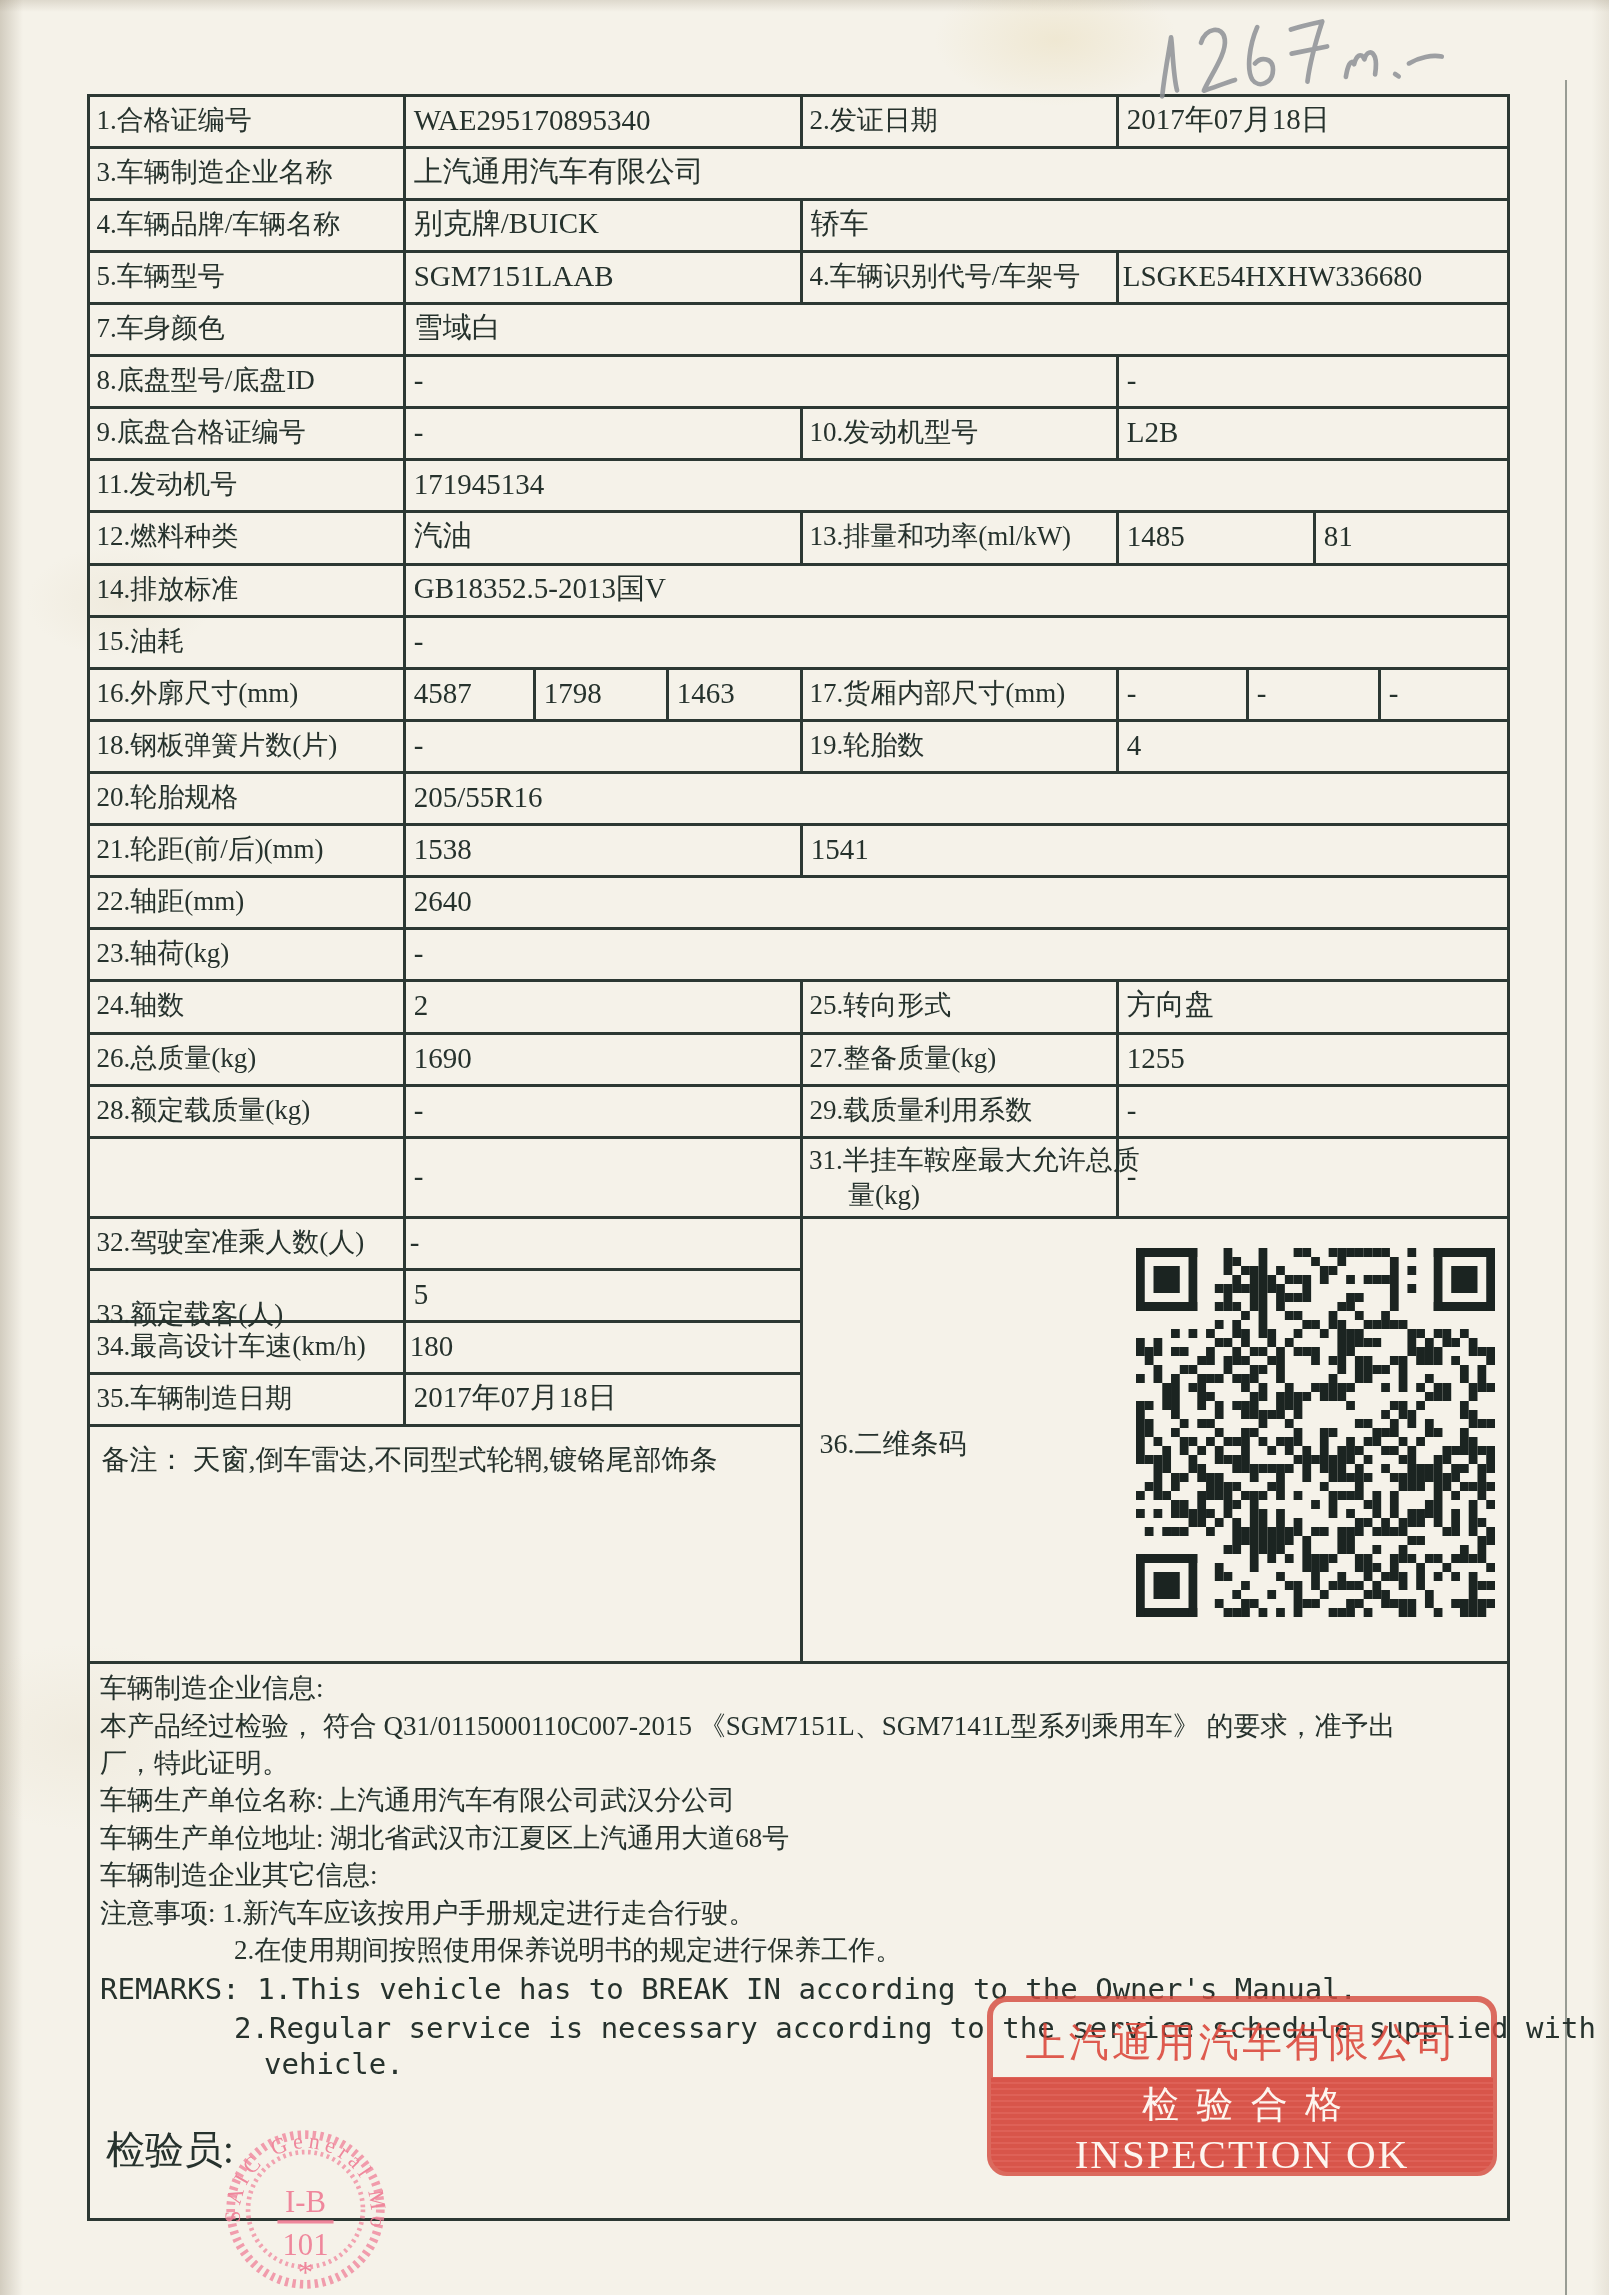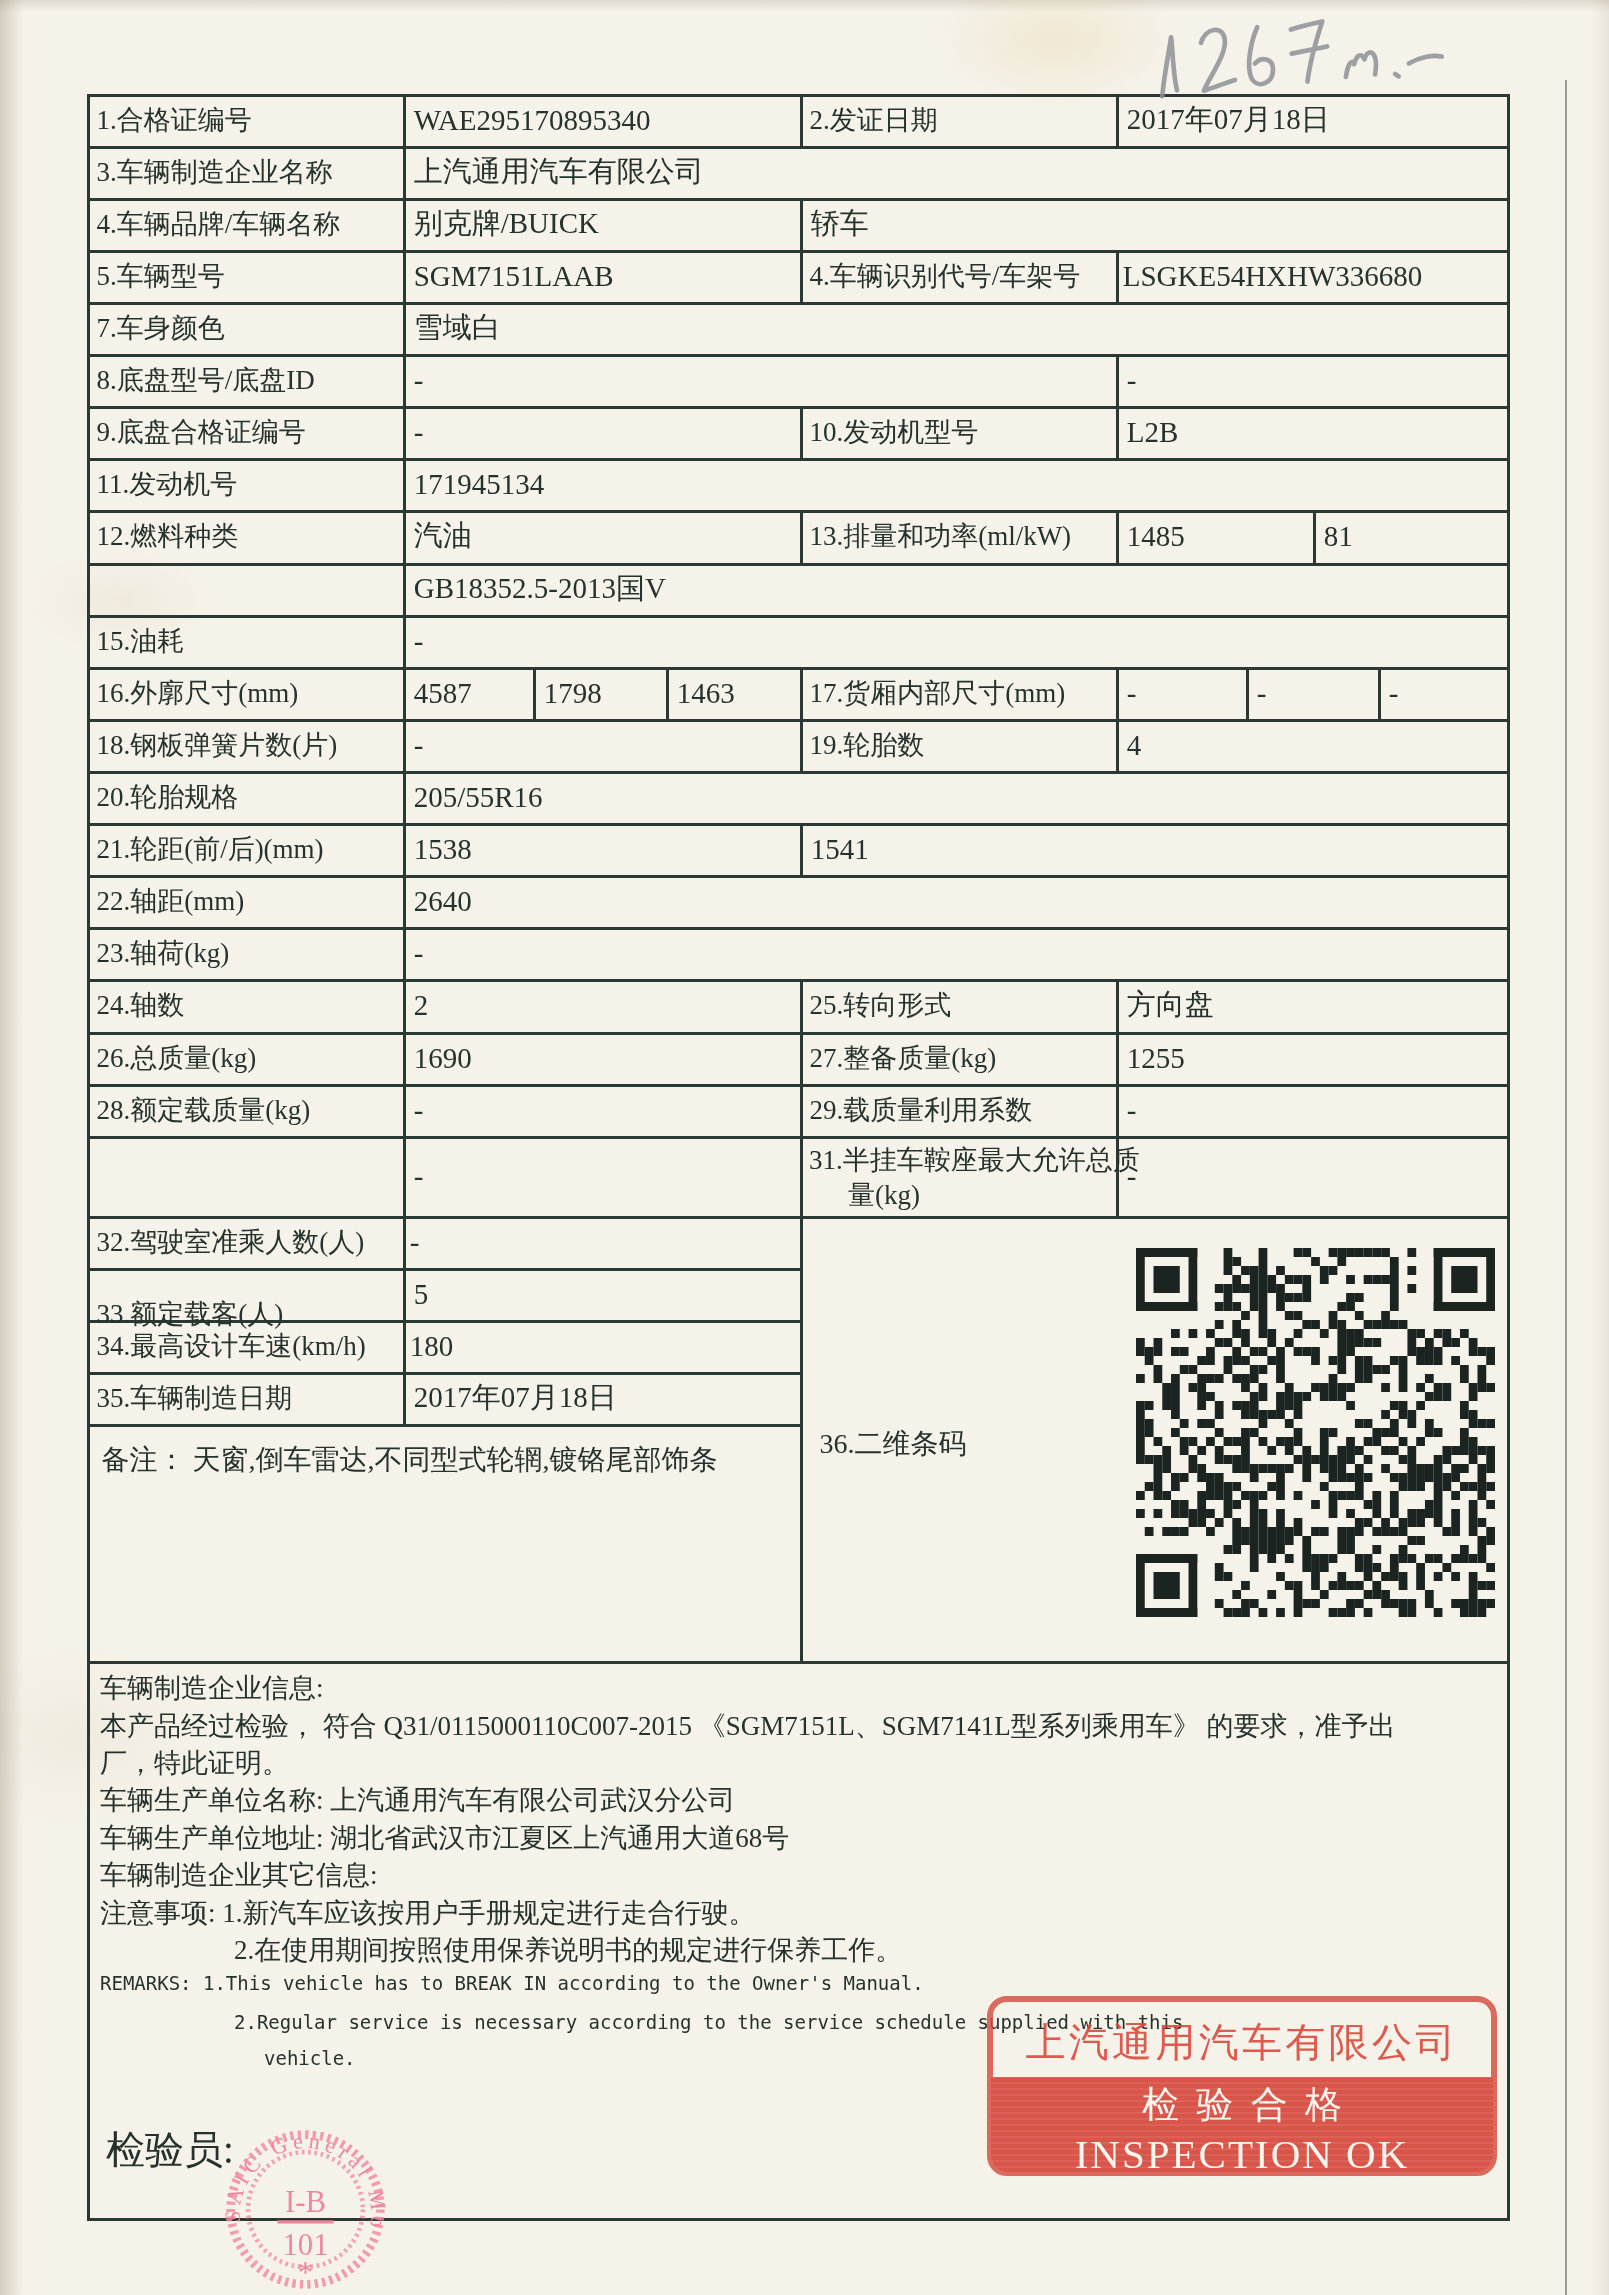--- a/index.html
+++ b/index.html
@@ -16,21 +16,21 @@
     font-family:"Liberation Serif","DejaVu Serif",serif;
     color:#26322d;
   }
   .hl{position:absolute;height:2.7px;background:#2c3833;}
   .vl{position:absolute;width:2.7px;background:#2c3833;}
   .cl,.cv{position:absolute;display:flex;align-items:center;white-space:nowrap;color:#26322d;}
   .cl{font-size:27px;padding-left:9.4px;}
   .cv{font-size:29px;padding-left:10.7px;}
   .wrap2{display:block;white-space:normal;line-height:35px;padding-top:6.7px;padding-left:48px;text-indent:-39px;}
   .fl{position:absolute;font-size:27px;white-space:nowrap;color:#26322d;}
-  .mono{font-family:"DejaVu Sans Mono","Liberation Mono",monospace;font-size:19px;}
+  .mono{font-family:"DejaVu Sans Mono","Liberation Mono",monospace;font-size:29px;}
   .artifact{position:absolute;background:rgba(60,70,64,.5);}
   
   .red-stamp{
     position:absolute;left:987px;top:1996px;width:498px;height:168px;
     border:6px solid rgba(214,76,64,.82);border-radius:20px;z-index:6;
   }
   .rs-company{
     position:absolute;top:13.4px;left:0;width:100%;text-align:center;
     font-size:40px;letter-spacing:3.3px;color:rgba(219,68,56,.88);white-space:nowrap;
   }
@@ -147,20 +147,21 @@
 
   <div class="cl" style="left:87px;top:458px;width:307px;height:52px">11.发动机号</div>
   <div class="cv" style="left:403px;top:458px;width:1095px;height:52px">171945134</div>
 
   <div class="cl" style="left:87px;top:510px;width:307px;height:52px">12.燃料种类</div>
   <div class="cv" style="left:403px;top:510px;width:386px;height:52px">汽油</div>
   <div class="cl" style="left:800px;top:510px;width:307px;height:52px">13.排量和功率(ml/kW)</div>
   <div class="cv" style="left:1116px;top:510px;width:188px;height:52px">1485</div>
   <div class="cv" style="left:1313px;top:510px;width:185px;height:52px">81</div>
 
+  <div class="cl" style="left:87px;top:563px;width:307px;height:52px">14.排放标准</div>
   <div class="cv" style="left:403px;top:563px;width:1095px;height:52px">GB18352.5-2013国V</div>
 
   <div class="cl" style="left:87px;top:615px;width:307px;height:52px">15.油耗</div>
   <div class="cv" style="left:403px;top:615px;width:1095px;height:52px">-</div>
 
   <div class="cl" style="left:87px;top:667px;width:307px;height:52px">16.外廓尺寸(mm)</div>
   <div class="cv" style="left:403px;top:667px;width:121px;height:52px">4587</div>
   <div class="cv" style="left:533px;top:667px;width:124px;height:52px">1798</div>
   <div class="cv" style="left:666px;top:667px;width:124px;height:52px">1463</div>
   <div class="cl" style="left:800px;top:667px;width:307px;height:52px">17.货厢内部尺寸(mm)</div>

